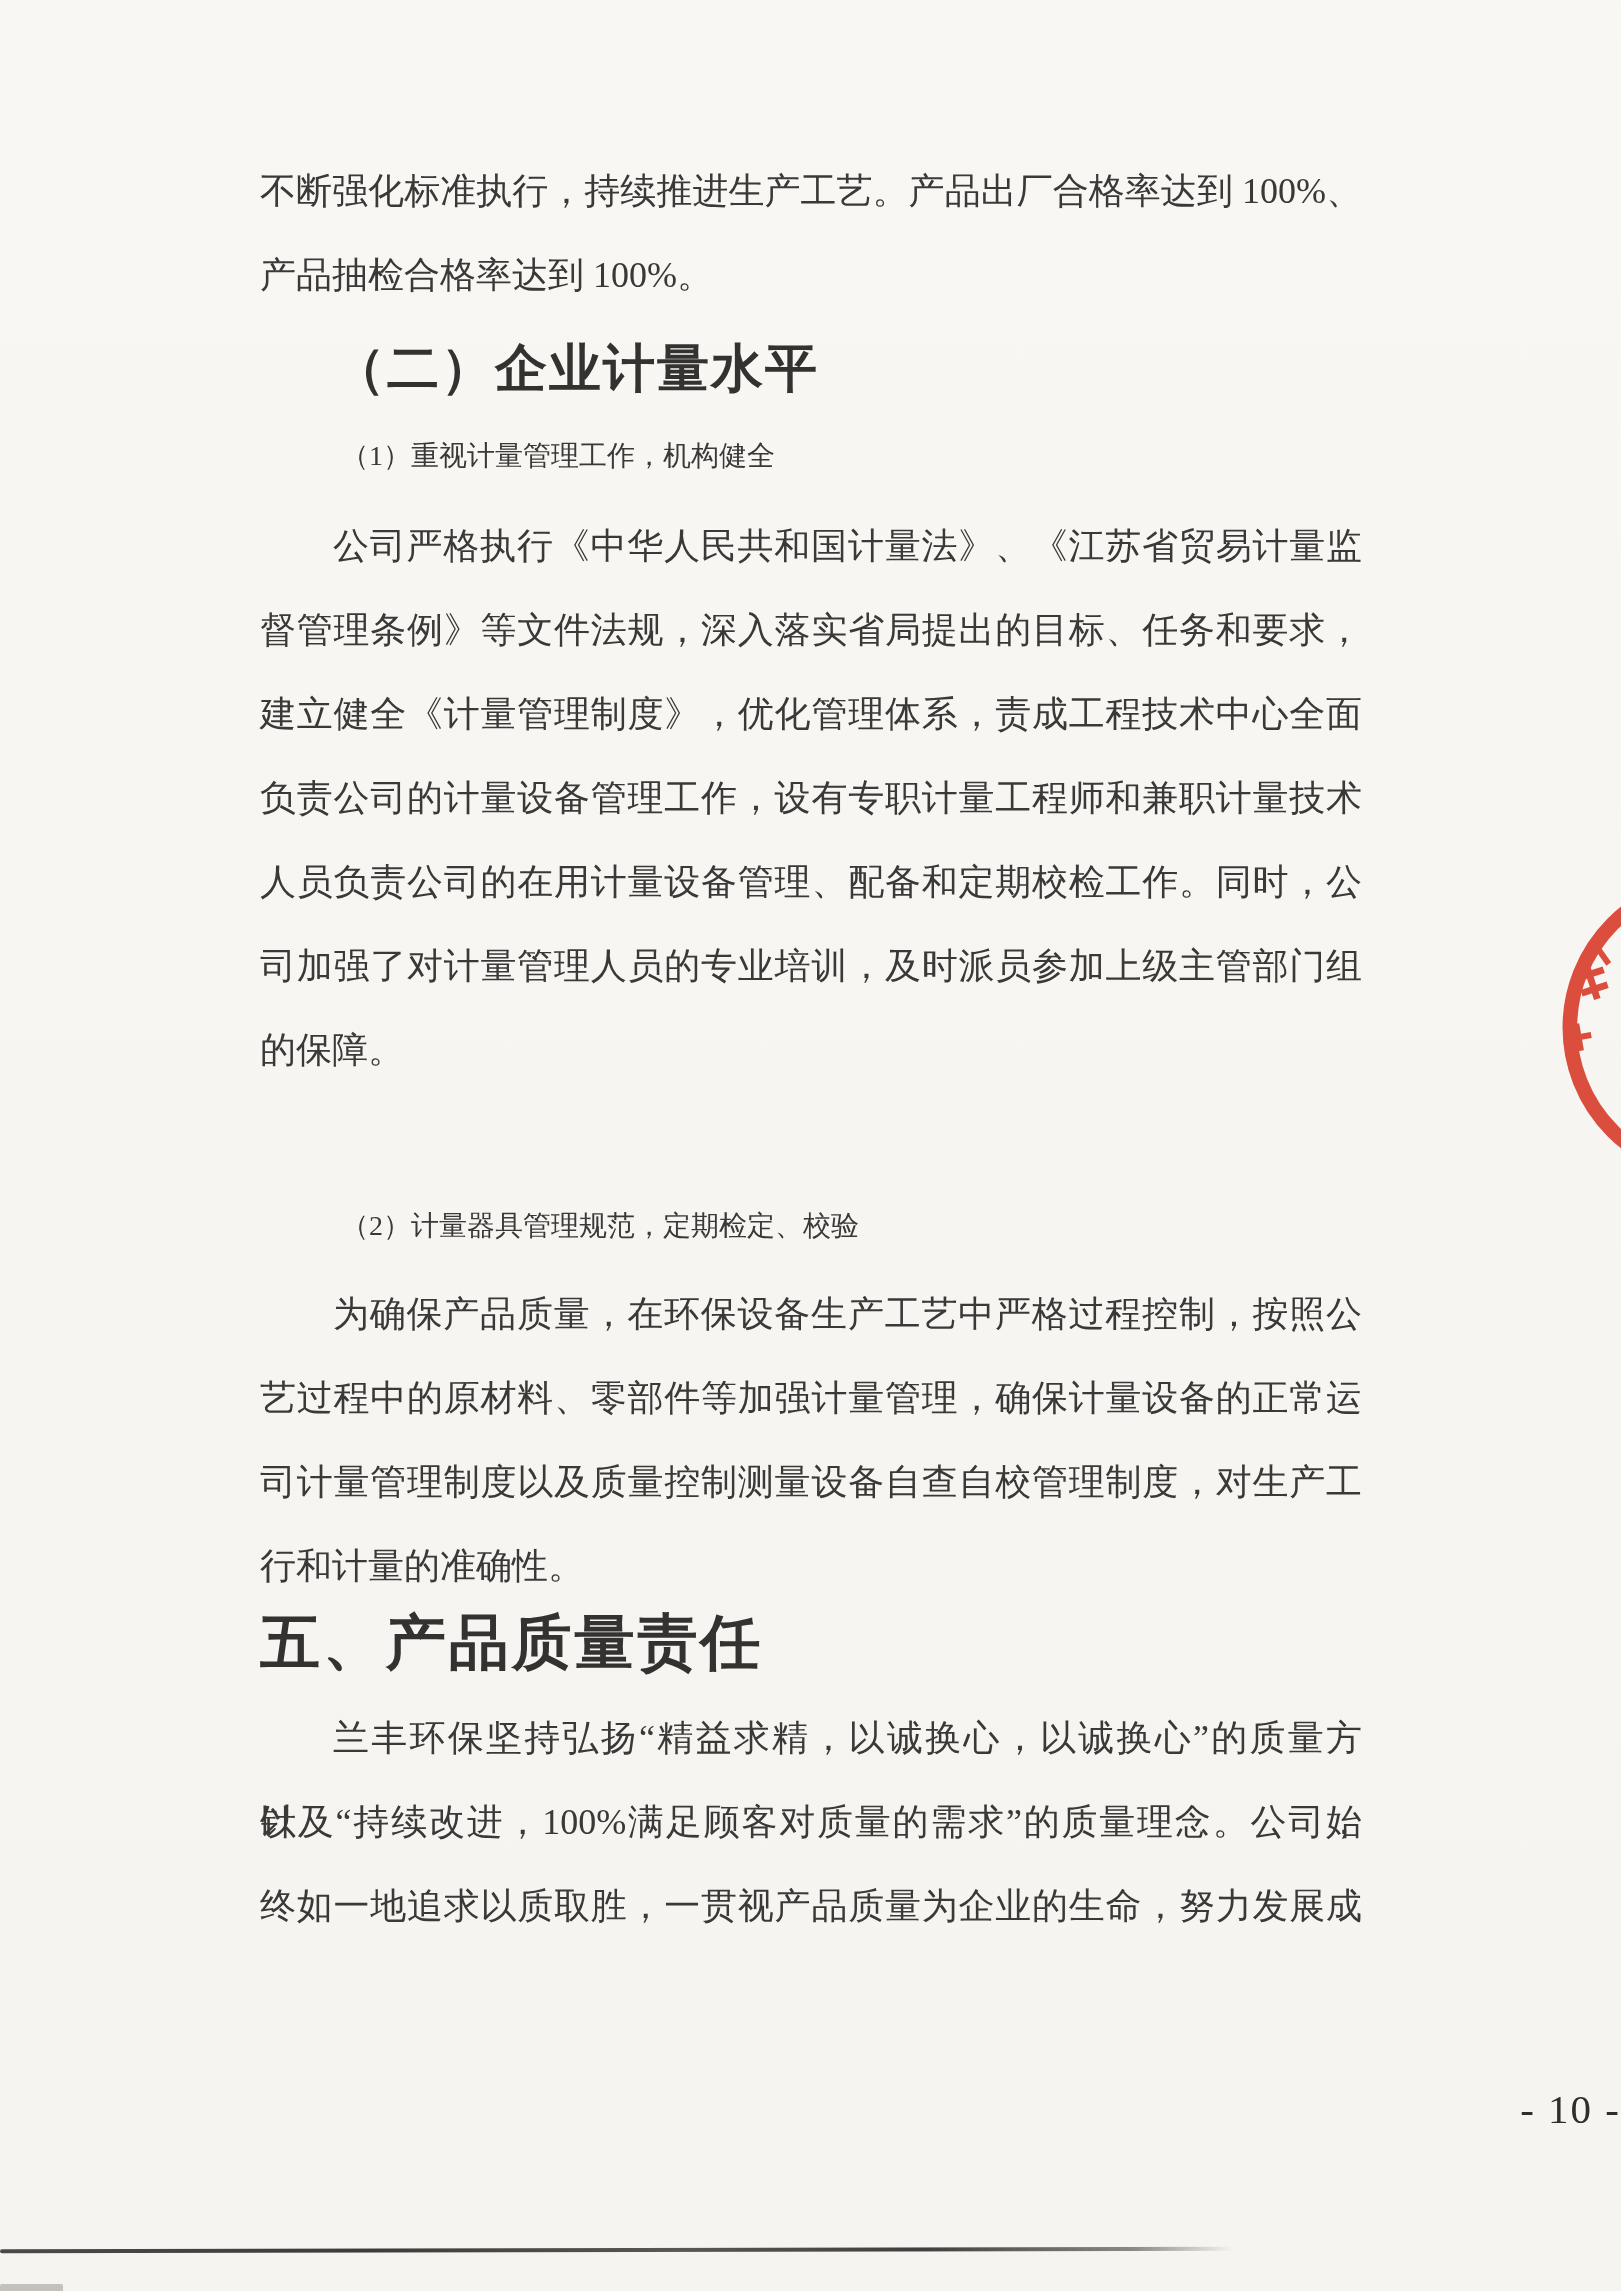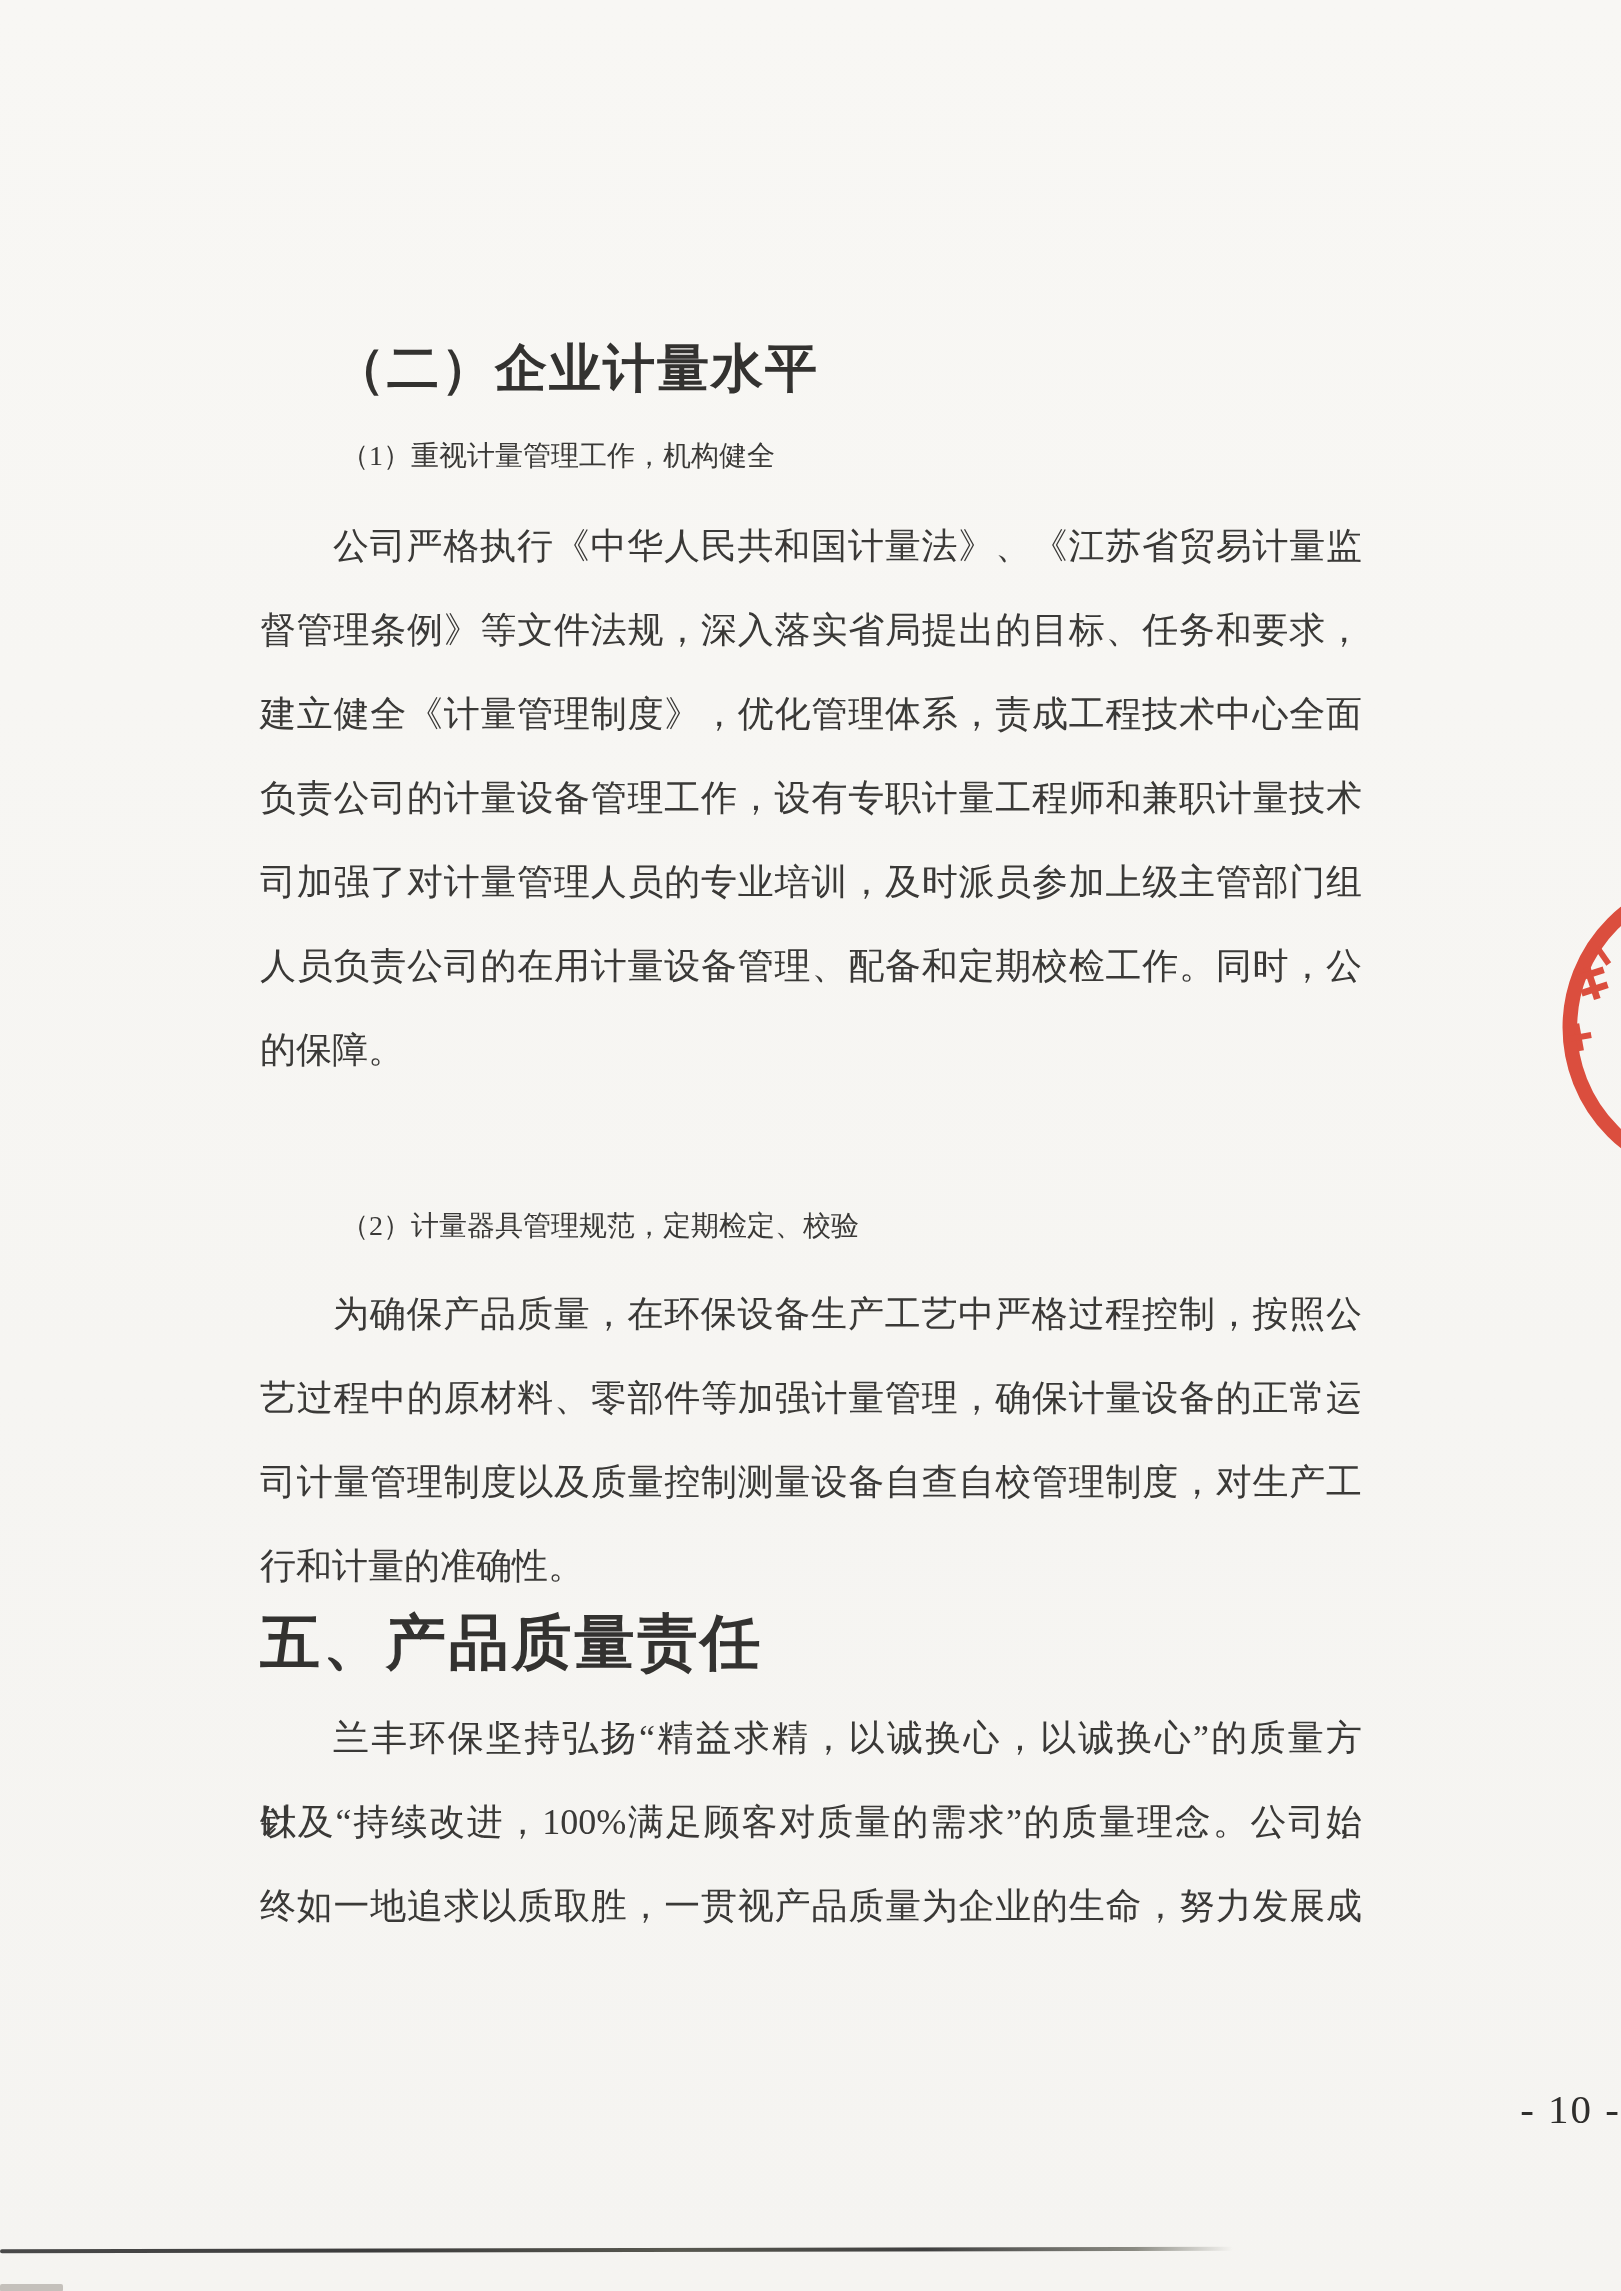--- a/index.html
+++ b/index.html
@@ -45,32 +45,36 @@
   .smudge{
     position:absolute;left:0;top:2284px;width:63px;height:7.8px;
     background:#9a968e;border-radius:2px;opacity:.55;
   }
 </style>
 </head>
 <body>
 
 <div class="page">
 
+  <div class="block" style="top:149px">
+    <div class="line fill">不断强化标准执行，持续推进生产工艺。产品出厂合格率达到 100%、</div>
+    <div class="line">产品抽检合格率达到 100%。</div>
+  </div>
 
   <div class="h-sec h2type" style="top:323px">（二）企业计量水平</div>
 
   <div class="h-sub" style="top:414px">（1）重视计量管理工作，机构健全</div>
 
   <div class="block" style="top:504px">
     <div class="line fill first">公司严格执行《中华人民共和国计量法》、《江苏省贸易计量监</div>
     <div class="line fill">督管理条例》等文件法规，深入落实省局提出的目标、任务和要求，</div>
     <div class="line fill">建立健全《计量管理制度》，优化管理体系，责成工程技术中心全面</div>
     <div class="line fill">负责公司的计量设备管理工作，设有专职计量工程师和兼职计量技术</div>
+    <div class="line fill">人员负责公司的在用计量设备管理、配备和定期校检工作。同时，公</div>
     <div class="line fill">司加强了对计量管理人员的专业培训，及时派员参加上级主管部门组</div>
-    <div class="line fill">人员负责公司的在用计量设备管理、配备和定期校检工作。同时，公</div>
     <div class="line">的保障。</div>
   </div>
 
   <div class="h-sub" style="top:1184px">（2）计量器具管理规范，定期检定、校验</div>
 
   <div class="block" style="top:1272px">
     <div class="line fill first">为确保产品质量，在环保设备生产工艺中严格过程控制，按照公</div>
     <div class="line fill">艺过程中的原材料、零部件等加强计量管理，确保计量设备的正常运</div>
     <div class="line fill">司计量管理制度以及质量控制测量设备自查自校管理制度，对生产工</div>
     <div class="line">行和计量的准确性。</div>

